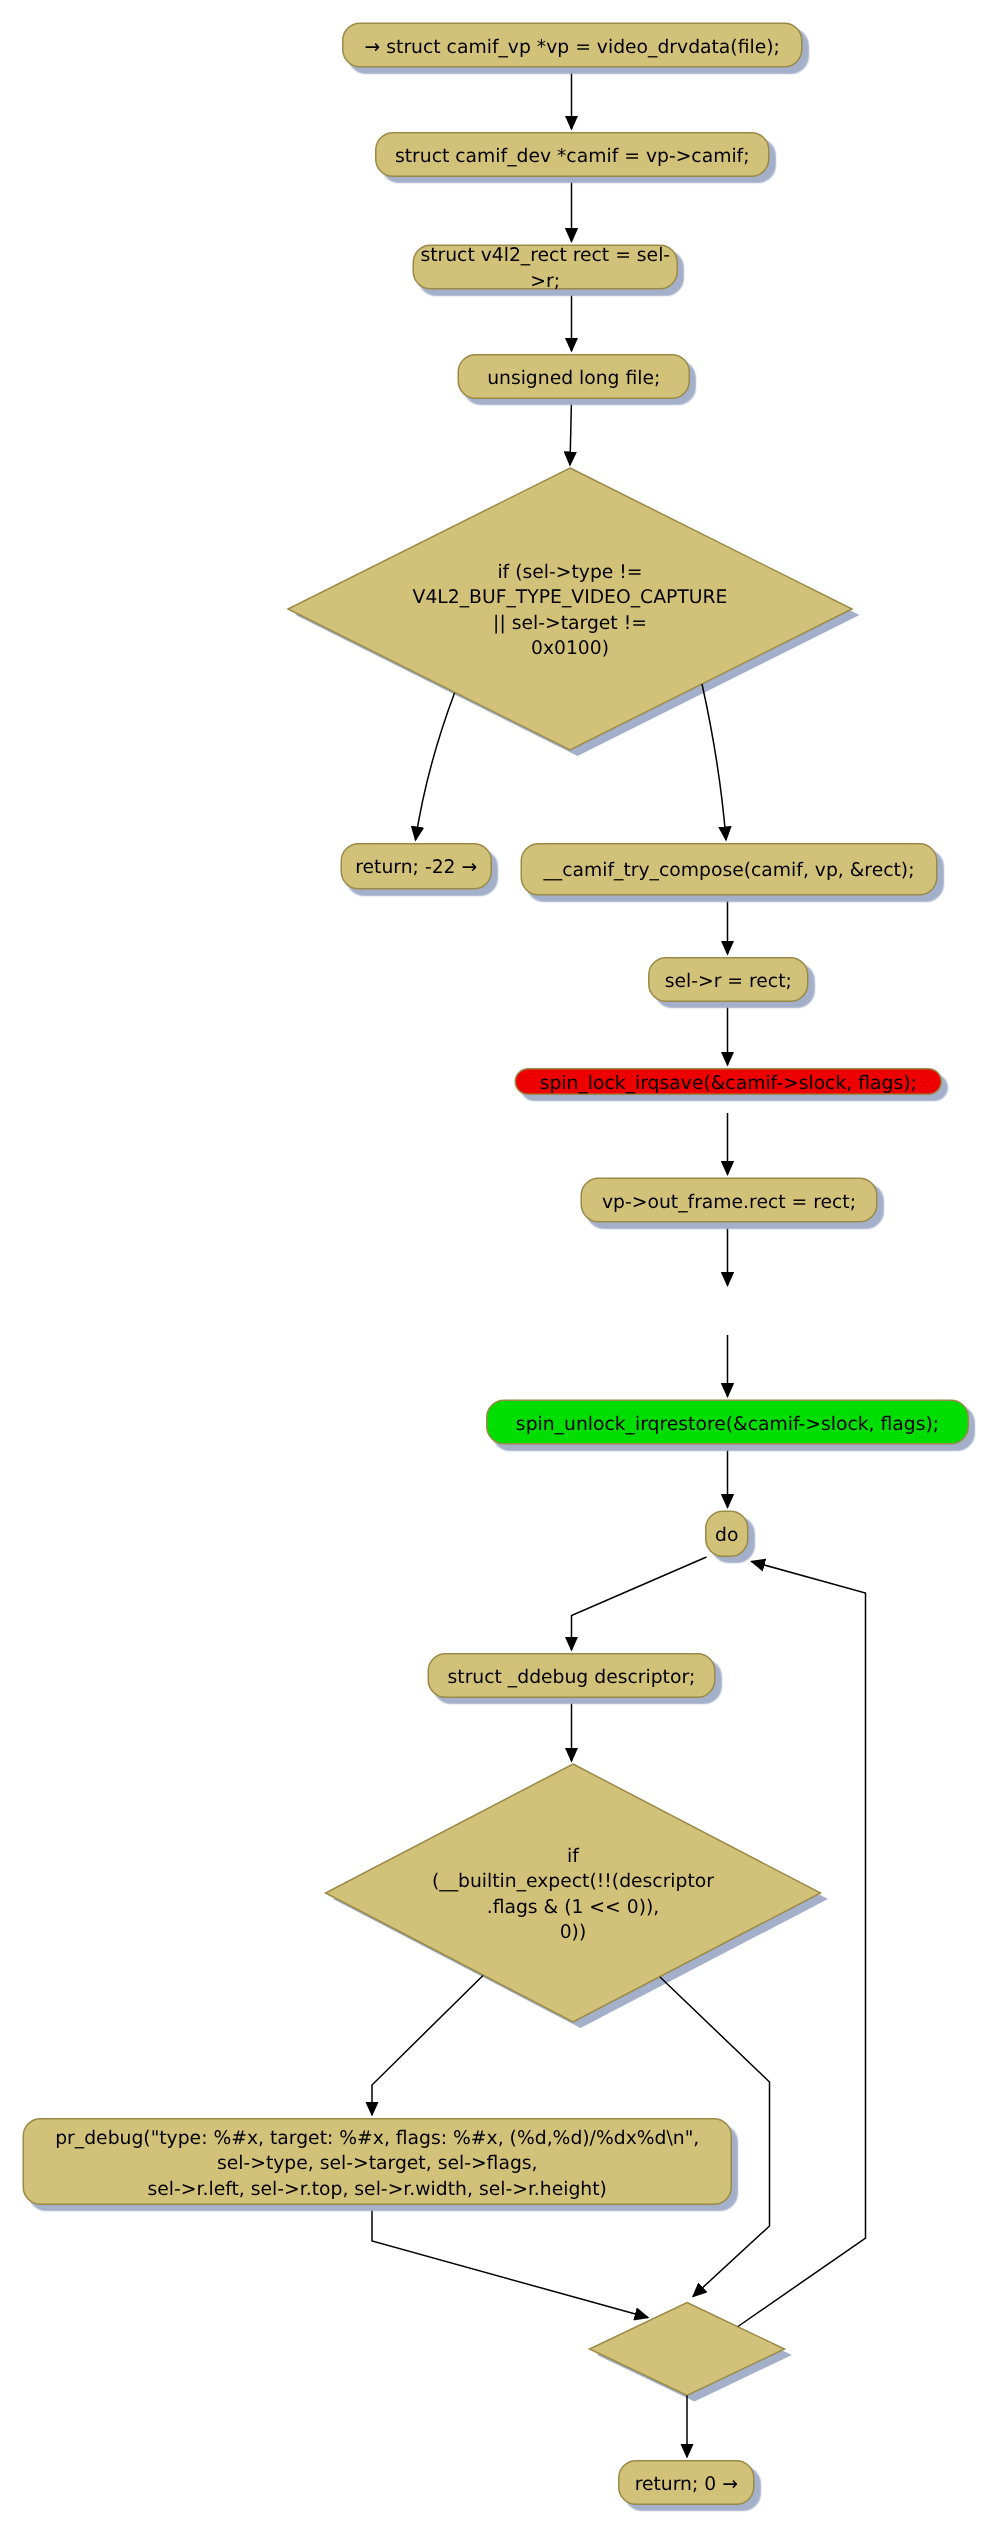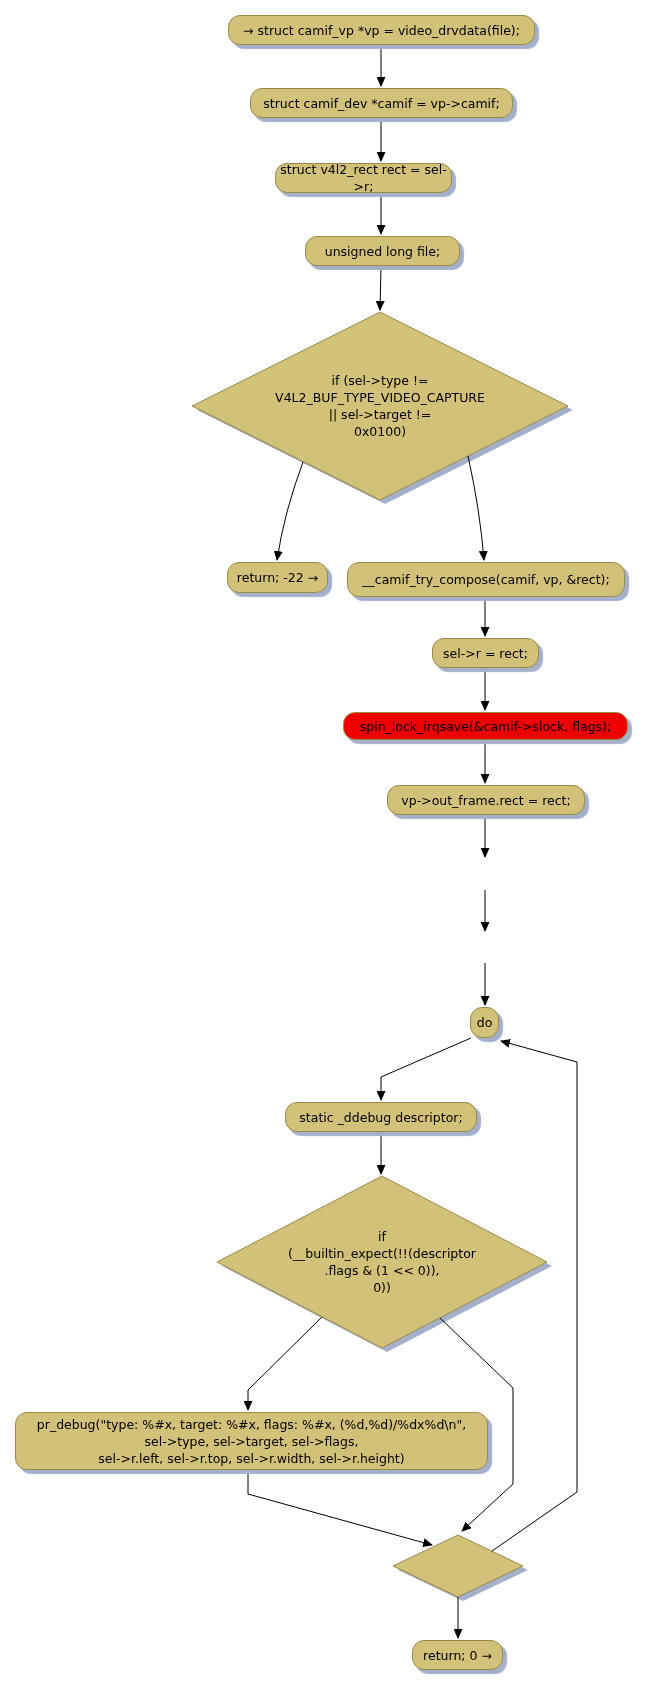--- a/index.html
+++ b/index.html
@@ -90,29 +90,30 @@
   <div class="node" style="left:275px;top:163px;width:177px;height:30px;">struct v4l2_rect rect = sel-&gt;r;</div>
 
   <div class="node" style="left:305px;top:236px;width:155px;height:30px;">unsigned long file;</div>
 
   <div class="node" style="left:227px;top:562px;width:101px;height:31px;">return; -22 →</div>
 
   <div class="node" style="left:347px;top:562px;width:278px;height:35px;">__camif_try_compose(camif, vp, &amp;rect);</div>
 
   <div class="node" style="left:432px;top:638px;width:107px;height:30px;">sel-&gt;r = rect;</div>
 
-  <div class="node lock" style="left:343px;top:712px;width:285px;height:28px;">spin_lock_irqsave(&amp;camif-&gt;slock, flags);</div>
+  <div class="node lock" style="left:343px;top:712px;width:285px;height:18px;">spin_lock_irqsave(&amp;camif-&gt;slock, flags);</div>
 
   <div class="node" style="left:387px;top:785px;width:198px;height:30px;">vp-&gt;out_frame.rect = rect;</div>
 
 
+  <div class="node unlock" style="left:324px;top:933px;width:322px;height:30px;">spin_unlock_irqrestore(&amp;camif-&gt;slock, flags);</div>
 
   <div class="node" style="left:470px;top:1007px;width:29px;height:31px;">do</div>
 
-  <div class="node" style="left:285px;top:1102px;width:192px;height:30px;">static _ddebug descriptor;</div>
+  <div class="node" style="left:285px;top:1102px;width:192px;height:30px;">struct _ddebug descriptor;</div>
 
   <div class="node" style="left:15px;top:1412px;width:473px;height:58px;">pr_debug("type: %#x, target: %#x, flags: %#x, (%d,%d)/%dx%d\n",
 sel-&gt;type, sel-&gt;target, sel-&gt;flags,
 sel-&gt;r.left, sel-&gt;r.top, sel-&gt;r.width, sel-&gt;r.height)</div>
 
   <div class="node" style="left:412px;top:1640px;width:91px;height:30px;">return; 0 →</div>
 
   <div class="dtext" style="left:192px;top:312px;width:376px;height:188px;">if (sel-&gt;type !=
 V4L2_BUF_TYPE_VIDEO_CAPTURE
 || sel-&gt;target !=

